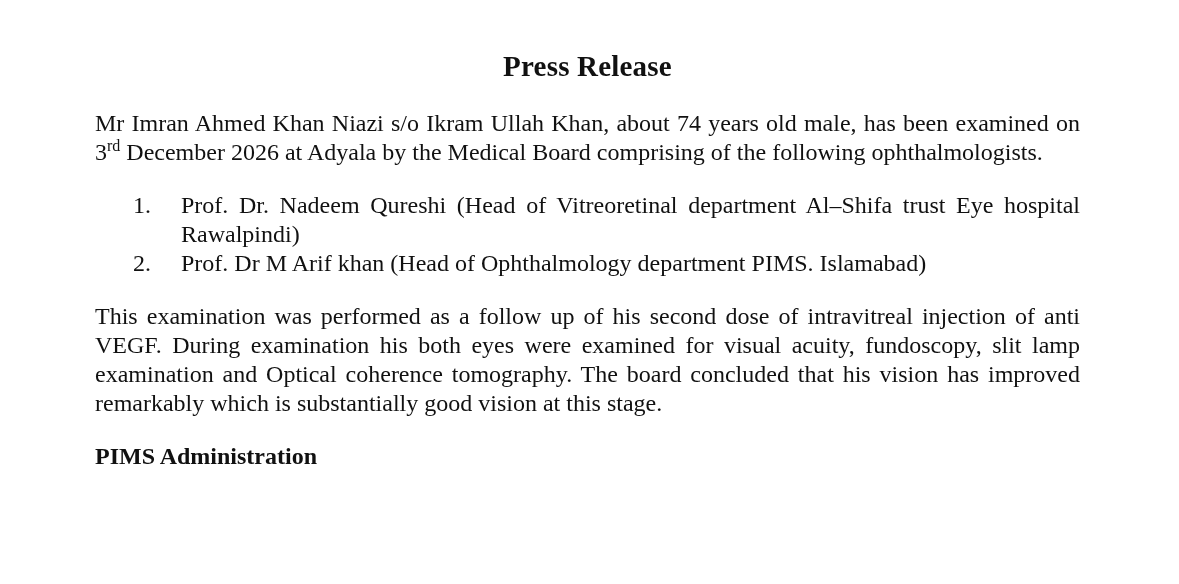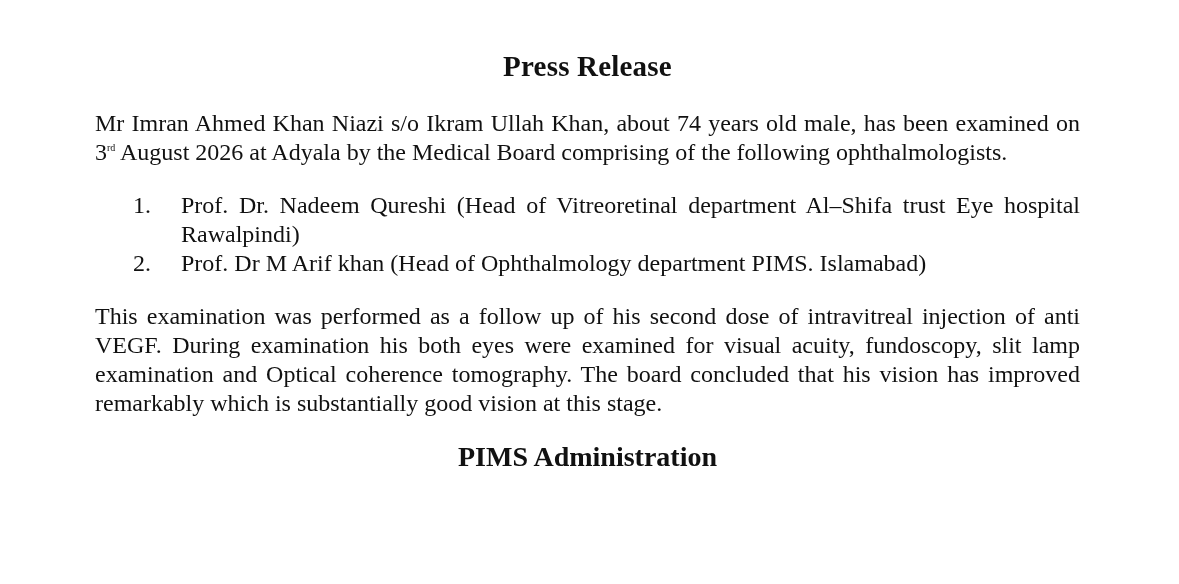--- a/index.html
+++ b/index.html
@@ -46,40 +46,40 @@
   .board-item .num {
     flex: none;
     width: 37px;
   }
   .board-item .li-text {
     flex: 1;
     text-align: justify;
     margin-left: 11px;
   }
   sup.ord {
-    font-size: 10px;
+    font-size: 16px;
     line-height: 0;
     vertical-align: super;
   }
   .signature {
-    font-size: 28px;
+    font-size: 24px;
     line-height: 29px;
     font-weight: 700;
-    text-align: center;
+    text-align: left;
     margin: 0;
   }
 </style>
 </head>
 <body>
 
 <div class="page">
 
   <h1 class="doc-title">Press Release</h1>
 
-  <p class="para"><span>Mr Imran Ahmed Khan Niazi s/o Ikram Ullah Khan, about 74 years old male, has been examined on 3</span><sup class="ord">rd</sup><span> August 2026 at Adyala by the Medical Board comprising of the following ophthalmologists.</span></p>
+  <p class="para"><span>Mr Imran Ahmed Khan Niazi s/o Ikram Ullah Khan, about 74 years old male, has been examined on 3</span><sup class="ord">rd</sup><span> December 2026 at Adyala by the Medical Board comprising of the following ophthalmologists.</span></p>
 
   <div class="board-list">
     <div class="board-item">
       <span class="num">1.</span>
       <span class="li-text">Prof. Dr. Nadeem Qureshi (Head of Vitreoretinal department Al–Shifa trust Eye hospital Rawalpindi)</span>
     </div>
     <div class="board-item">
       <span class="num">2.</span>
       <span class="li-text">Prof. Dr M Arif khan (Head of Ophthalmology department PIMS. Islamabad)</span>
     </div>

